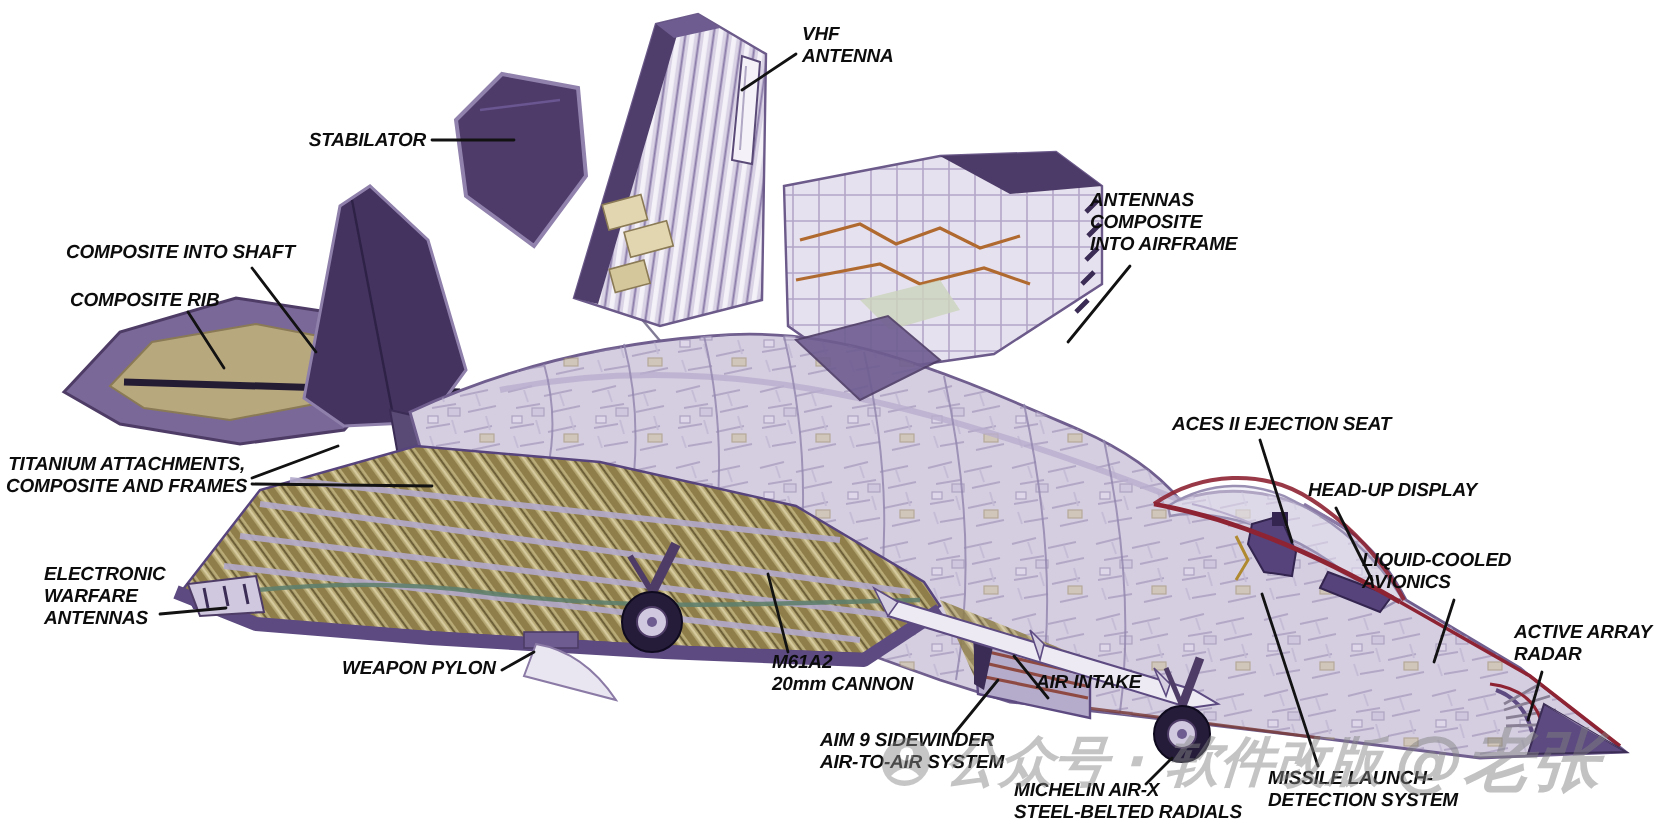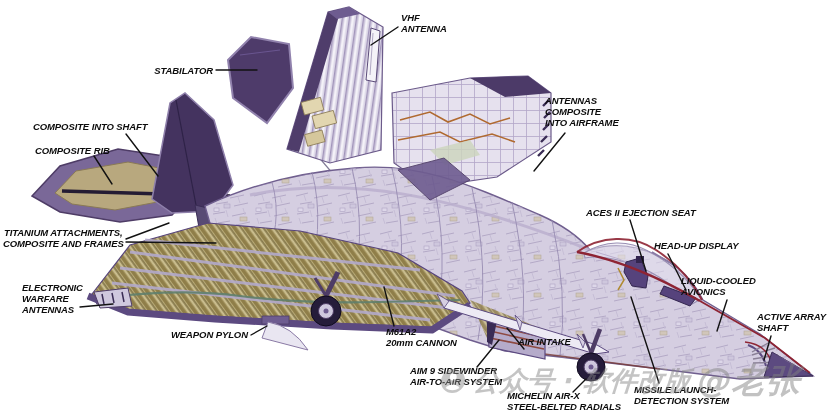--- a/index.html
+++ b/index.html
@@ -293,21 +293,21 @@
       </div>
       <div class="part-label" style="left: 654px; top: 241px;">
         <div>HEAD-UP DISPLAY</div>
       </div>
       <div class="part-label" style="left: 681px; top: 276px;">
         <div>LIQUID-COOLED</div>
         <div>AVIONICS</div>
       </div>
       <div class="part-label" style="left: 757px; top: 312px;">
         <div>ACTIVE ARRAY</div>
-        <div>SHAFT</div>
+        <div>RADAR</div>
       </div>
     </div>
 
   <div class="watermark">
     <svg width="26" height="26" viewBox="0 0 26 26">
       <circle cx="13" cy="13" r="12" fill="#8a8a8a"></circle>
       <circle cx="13" cy="9" r="3.4" fill="#ffffff"></circle>
       <path d="M6,20 Q13,12.5 20,20 Q13,24.5 6,20 Z" fill="#ffffff"></path>
       <circle cx="21" cy="7" r="1.6" fill="#8a8a8a"></circle>
     </svg>

